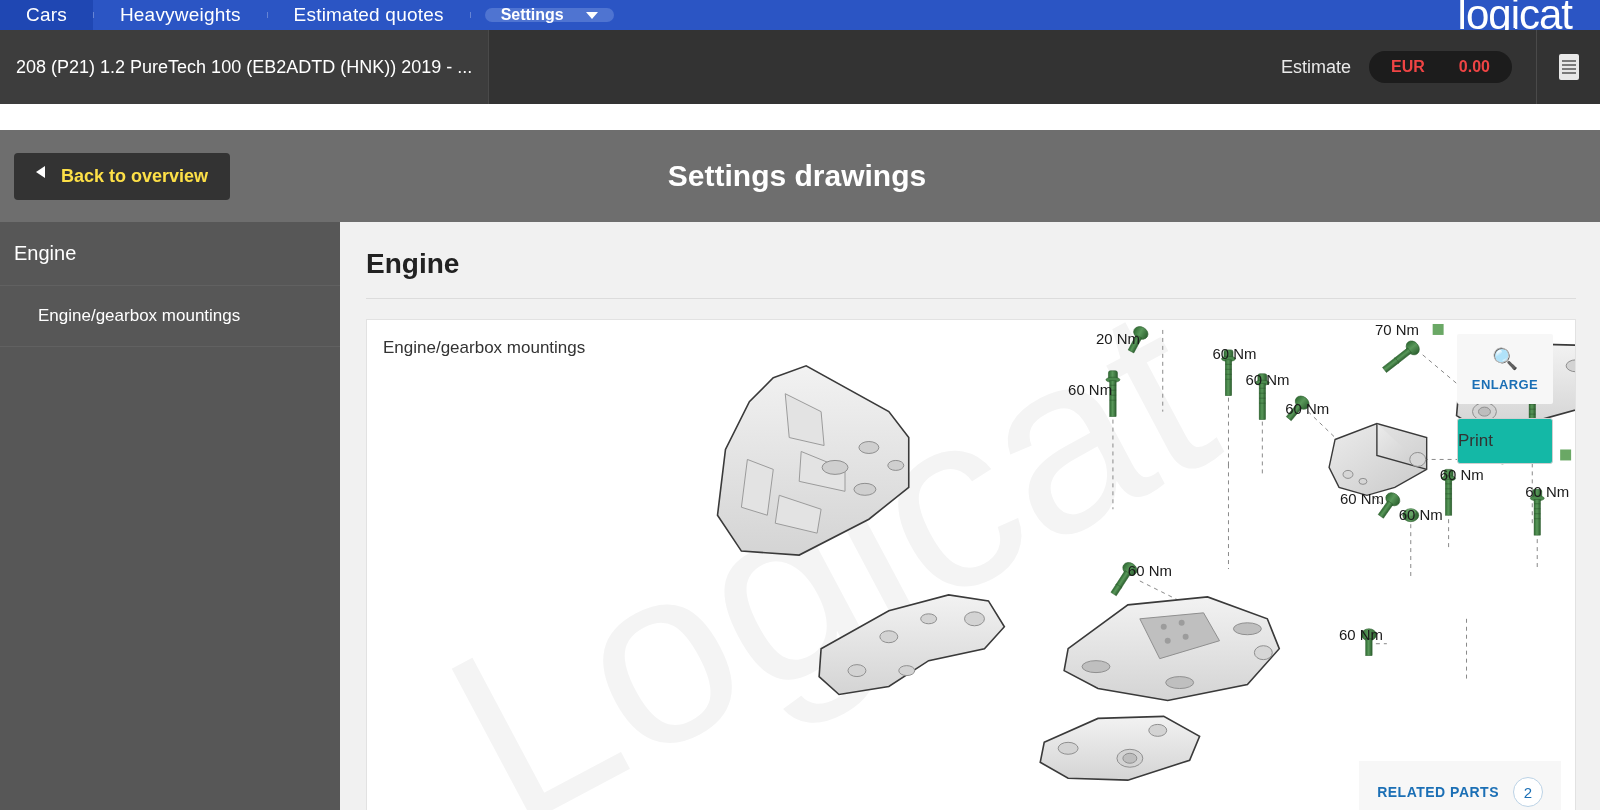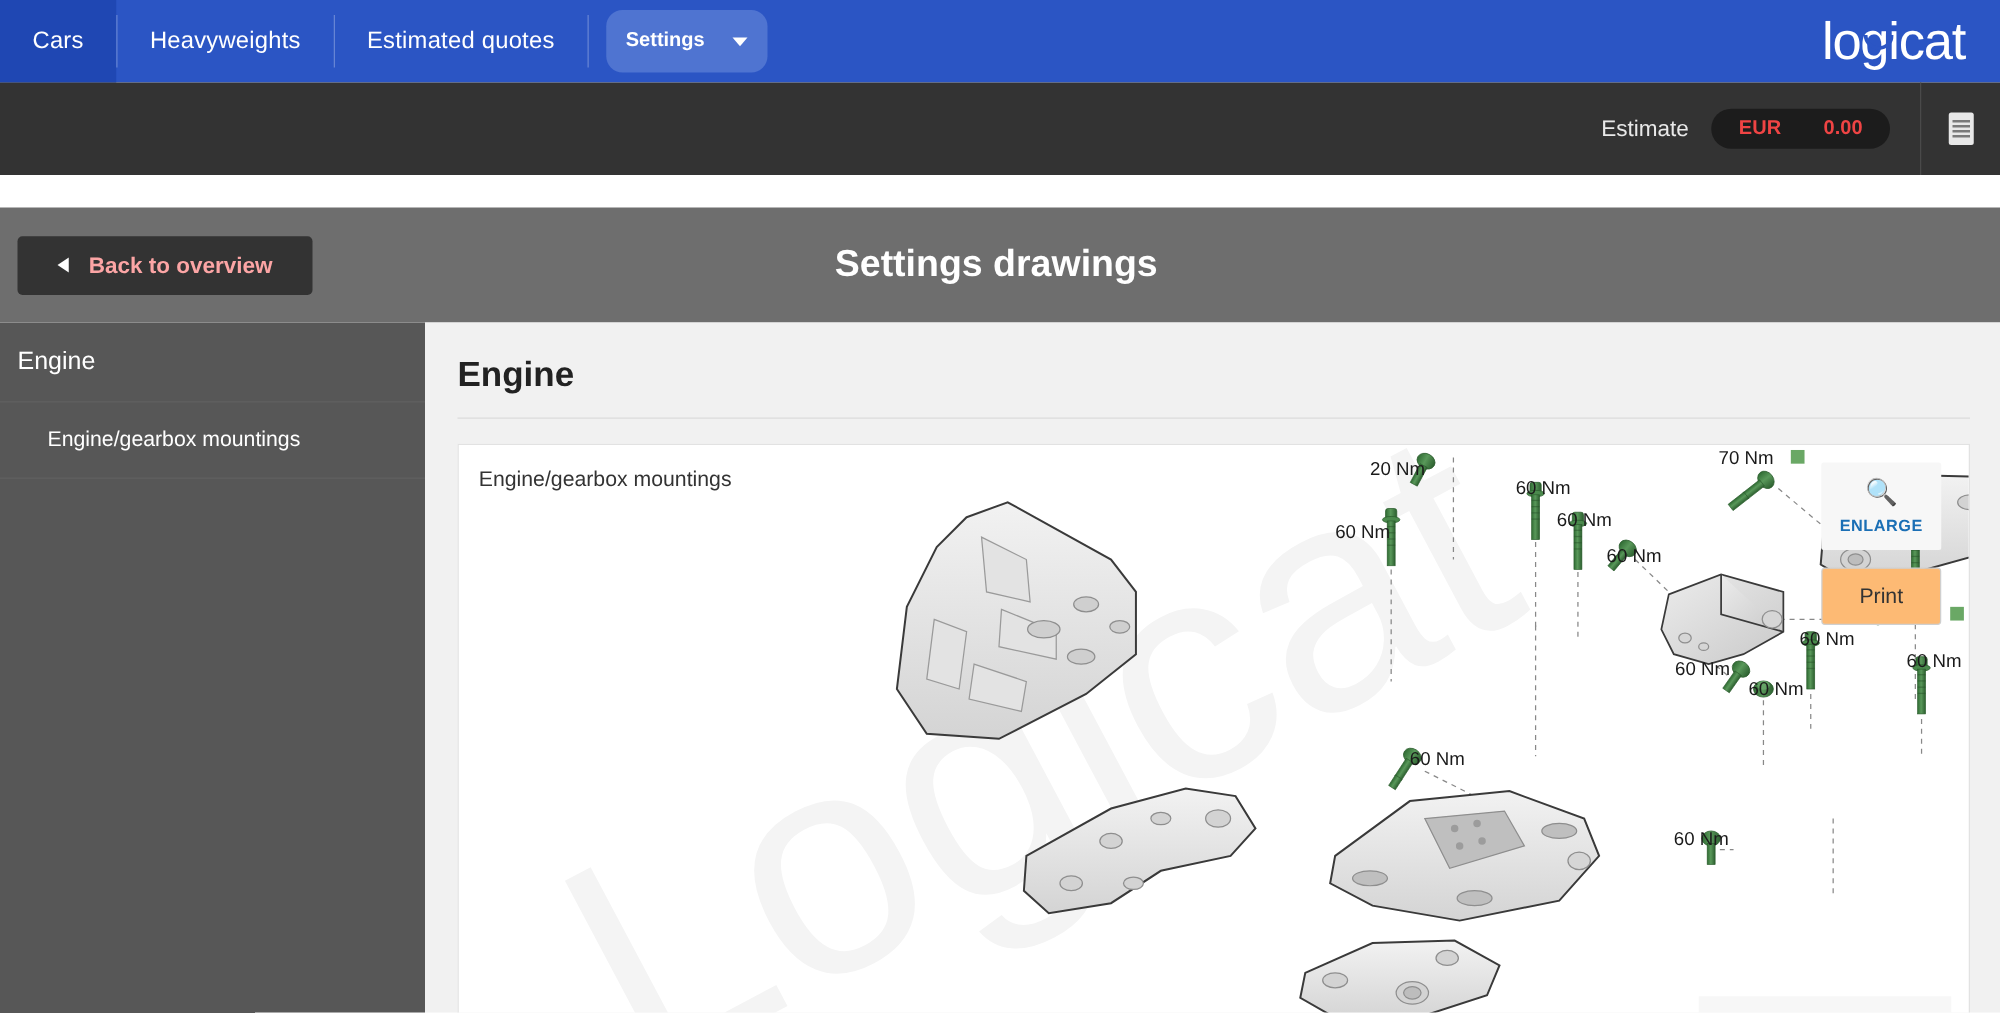--- a/index.html
+++ b/index.html
@@ -5,21 +5,21 @@
   * { box-sizing: border-box; margin: 0; padding: 0; }
   html, body {
     width: 1600px; height: 810px;
     font-family: "Liberation Sans", sans-serif;
     background: #ffffff;
     overflow: hidden;
   }
 
   
   .topnav {
-    height: 66px; background: #2b55c4;
+    height: 30px; background: #2b55c4;
     display: flex; align-items: stretch; position: relative;
   }
   .nav-tab {
     display: flex; align-items: center; padding: 0 26px;
     color: #ffffff; font-size: 19px; letter-spacing: .2px;
     cursor: pointer; white-space: nowrap;
   }
   .nav-tab.active { background: #1f47b3; }
   .nav-sep { width: 1px; background: rgba(255,255,255,.28); margin: 12px 0; }
   .settings-btn {
@@ -80,23 +80,23 @@
 
   
   .white-strip { height: 26px; background: #ffffff; }
 
   
   .titlebar {
     height: 92px; background: #6e6e6e; position: relative;
     display: flex; align-items: center;
   }
   .back-btn {
-    position: absolute; left: 14px; display: flex; align-items: center; gap: 16px;
-    background: #333333; color: #fca5a5; font-size: 18px; font-weight: bold;
-    padding: 13px 32px; border-radius: 4px; cursor: pointer;
+    position: absolute; left: 14px; display: flex; gap: 16px;
+    background: #333333; color: #fde047; font-size: 18px; font-weight: bold;
+    padding: 13px 22px; border-radius: 4px; cursor: pointer;
   }
   .back-chev {
     width: 0; height: 0; border-top: 6px solid transparent;
     border-bottom: 6px solid transparent; border-right: 9px solid #fff;
   }
   .title-text {
     width: 100%; text-align: center; color: #ffffff;
     font-size: 30px; font-weight: bold; padding-right: 6px;
   }
 
@@ -139,21 +139,21 @@
     background: #f7f7f7; border-radius: 2px; padding: 14px 0 12px;
     text-align: center; cursor: pointer;
   }
   .enlarge-glyph { font-size: 21px; color: #1b5c9b; line-height: 1; }
   .enlarge-text {
     margin-top: 8px; font-size: 13px; font-weight: bold;
     color: #1b6fb5; letter-spacing: .4px;
   }
   .print-btn {
     margin-top: 14px; border: 1px solid #cfcfcf; border-radius: 3px;
-    background: #fdba74; text-align: center; padding: 12px 0;
+    background: #14b8a6; text-align: left; padding: 12px 0;
     font-size: 17px; color: #333; cursor: pointer;
   }
 
   .related {
     position: absolute; right: 14px; bottom: 0px; background: #f7f7f7;
     padding: 16px 18px; display: flex; align-items: center; gap: 14px;
     cursor: pointer;
   }
   .related-text {
     font-size: 14px; font-weight: bold; color: #1b6fb5; letter-spacing: .5px;
@@ -184,20 +184,23 @@
     <span>Settings</span>
     <span class="caret"></span>
   </div>
   <div class="logo">
     <div class="logo-text">logicat</div>
     <div class="logo-smile"></div>
   </div>
 </div>
 
 <div class="vehiclebar">
+  <div class="vehicle-name">
+    <span>208 (P21) 1.2 PureTech 100 (EB2ADTD (HNK)) 2019 - ...</span>
+  </div>
   <div class="estimate-wrap">
     <span class="estimate-label">Estimate</span>
     <div class="estimate-pill">
       <span>EUR</span>
       <span>0.00</span>
     </div>
   </div>
   <div class="doc-icon-cell">
     <span class="doc-icon">
       <i></i>

